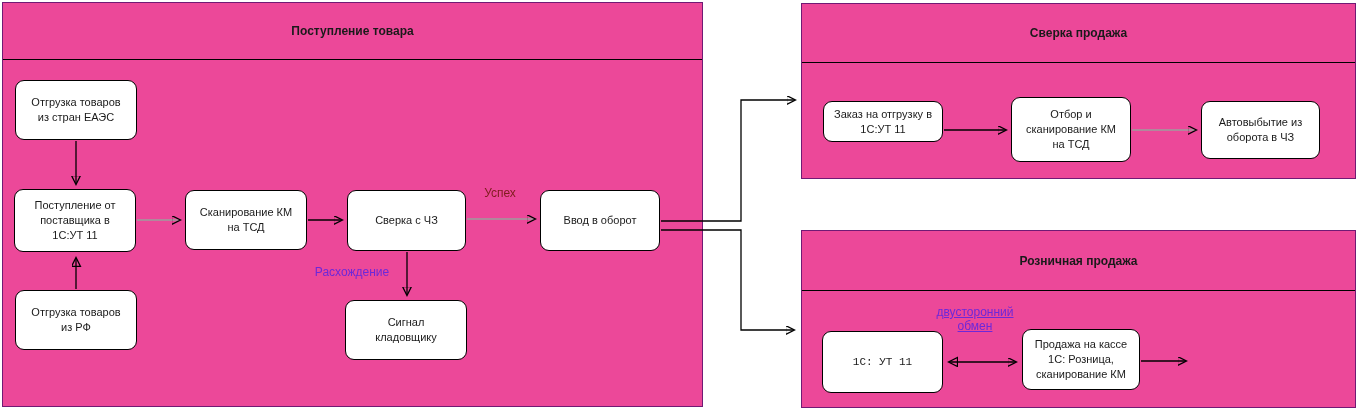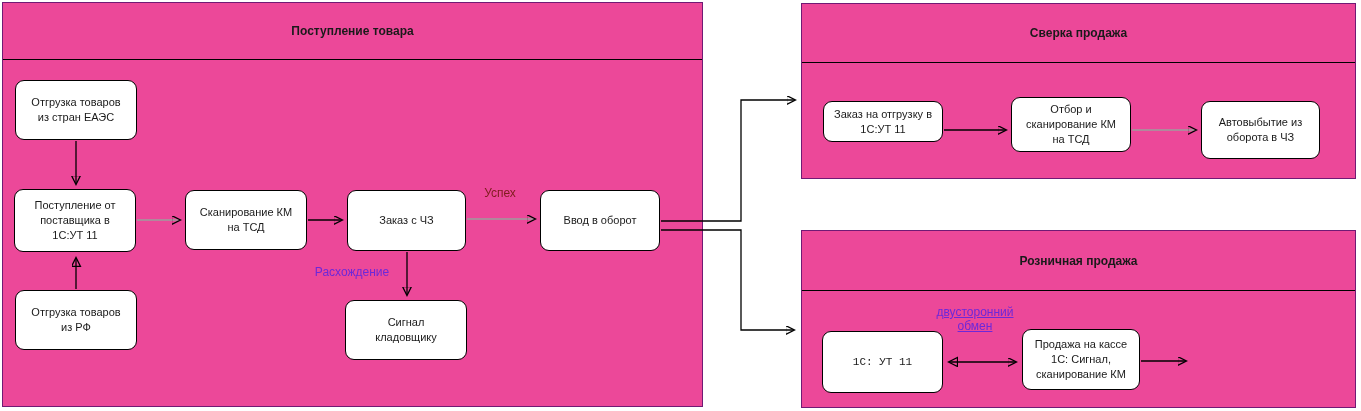--- a/index.html
+++ b/index.html
@@ -96,41 +96,41 @@
   <div class="node" style="left:14px;top:189px;width:122px;height:63px;">Поступление от
 поставщика в
 1С:УТ 11</div>
 
   <div class="node" style="left:15px;top:290px;width:122px;height:60px;">Отгрузка товаров
 из РФ</div>
 
   <div class="node" style="left:185px;top:190px;width:122px;height:60px;">Сканирование КМ
 на ТСД</div>
 
-  <div class="node" style="left:347px;top:190px;width:119px;height:61px;">Заказ с ЧЗ</div>
+  <div class="node" style="left:347px;top:190px;width:119px;height:61px;">Сверка с ЧЗ</div>
 
   <div class="node" style="left:345px;top:300px;width:122px;height:60px;">Сигнал
 кладовщику</div>
 
   <div class="node" style="left:540px;top:190px;width:120px;height:61px;">Ввод в оборот</div>
 
   <div class="node" style="left:823px;top:101px;width:120px;height:41px;">Заказ на отгрузку в
 1С:УТ 11</div>
 
-  <div class="node" style="left:1011px;top:97px;width:120px;height:55px;">Отбор и
+  <div class="node" style="left:1011px;top:97px;width:120px;height:65px;">Отбор и
 сканирование КМ
 на ТСД</div>
 
   <div class="node" style="left:1201px;top:101px;width:119px;height:58px;">Автовыбытие из
 оборота в ЧЗ</div>
 
   <div class="node" style="left:822px;top:331px;width:121px;height:62px;font-family:Liberation Mono, monospace;">1С: УТ 11</div>
 
   <div class="node" style="left:1022px;top:329px;width:118px;height:61px;">Продажа на кассе
-1С: Сигнал,
+1С: Розница,
 сканирование КМ</div>
 
 
   <span class="edge-label muted" style="left:472px;top:186px;width:56px;">Успех</span>
 
   <span class="edge-label dark" style="left:304px;top:265px;width:96px;">Расхождение</span>
 
   <span class="edge-label dark" style="left:923px;top:305px;width:104px;text-decoration:underline;">двусторонний
 обмен</span>
 

